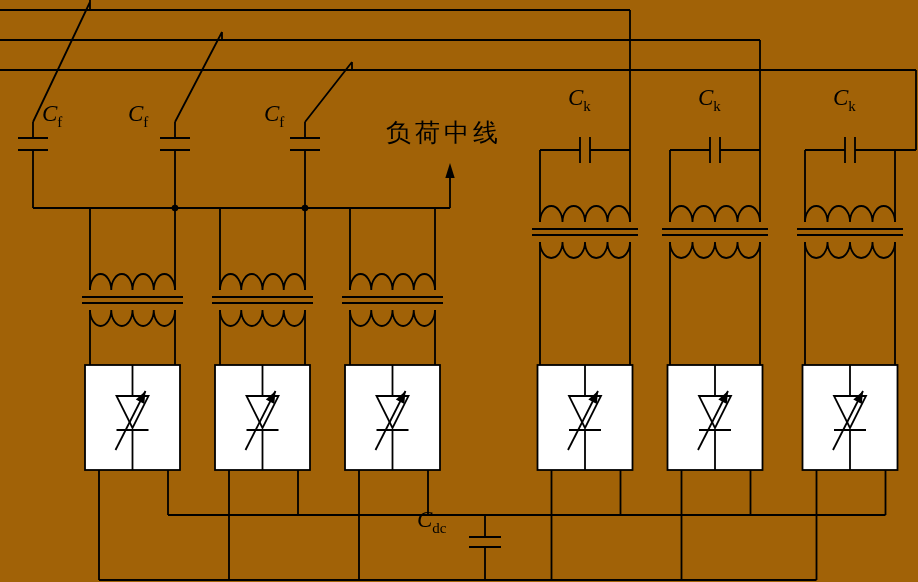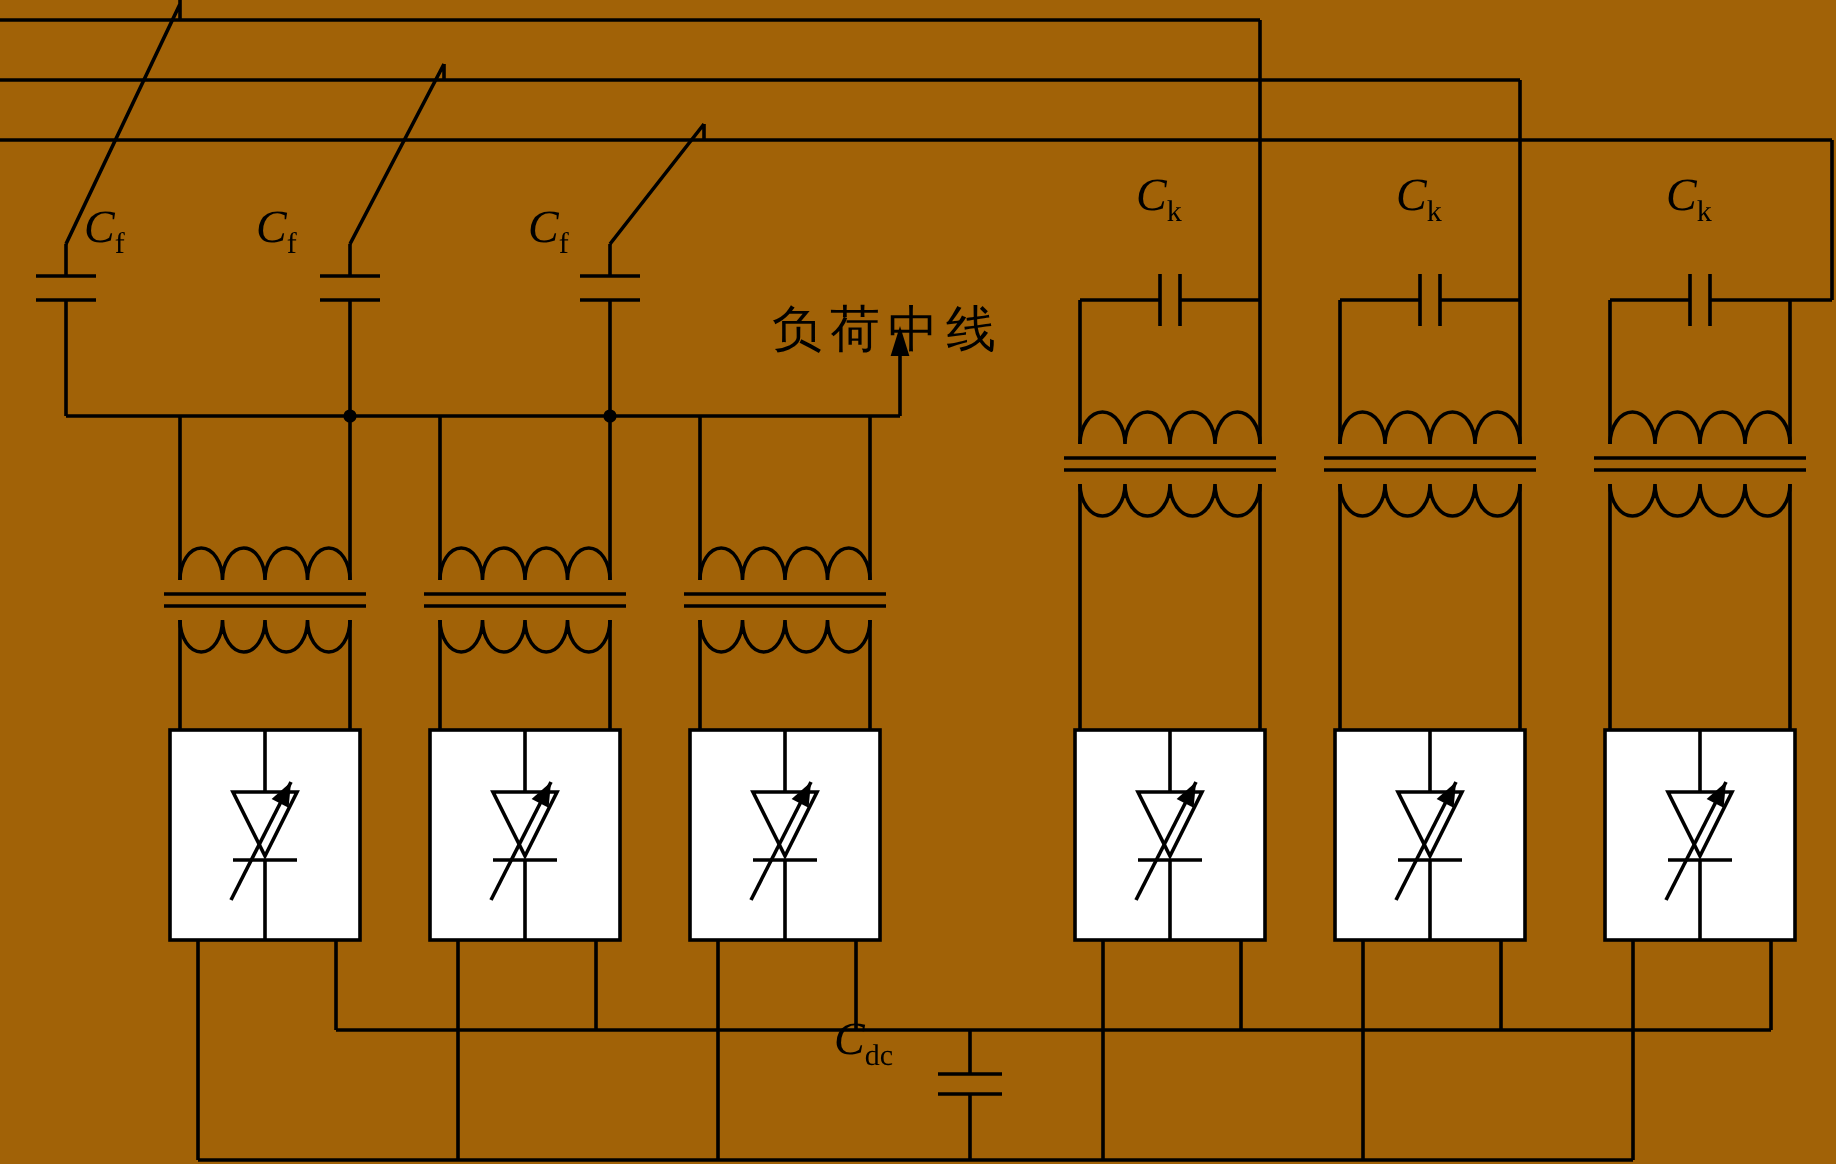--- a/index.html
+++ b/index.html
@@ -3,21 +3,21 @@
 <meta charset="utf-8">
 <style>
   html,body{margin:0;padding:0;background:#ffffff;}
   .stage{position:relative;width:918px;height:582px;background:#a16207;overflow:hidden;
          font-family:"Liberation Serif","DejaVu Serif",serif;color:#000;}
   .stage svg{position:absolute;left:0;top:0;}
   .lbl{position:absolute;font-size:23px;line-height:1;white-space:nowrap;}
   .lbl .base{font-style:italic;}
   .lbl sub{font-size:15px;font-style:normal;line-height:1;}
   .cjk{position:absolute;font-size:25px;letter-spacing:4px;line-height:1;
-       font-family:"DejaVu Sans","Liberation Sans",sans-serif;white-space:nowrap;margin-top:32px;}
+       font-family:"DejaVu Sans","Liberation Sans",sans-serif;white-space:nowrap;}
 </style>
 </head>
 <body>
 
 <div class="stage">
 
 <svg width="918" height="582" viewBox="0 0 918 582" xmlns="http://www.w3.org/2000/svg" xmlns:xlink="http://www.w3.org/1999/xlink">
 
   <defs>
 

